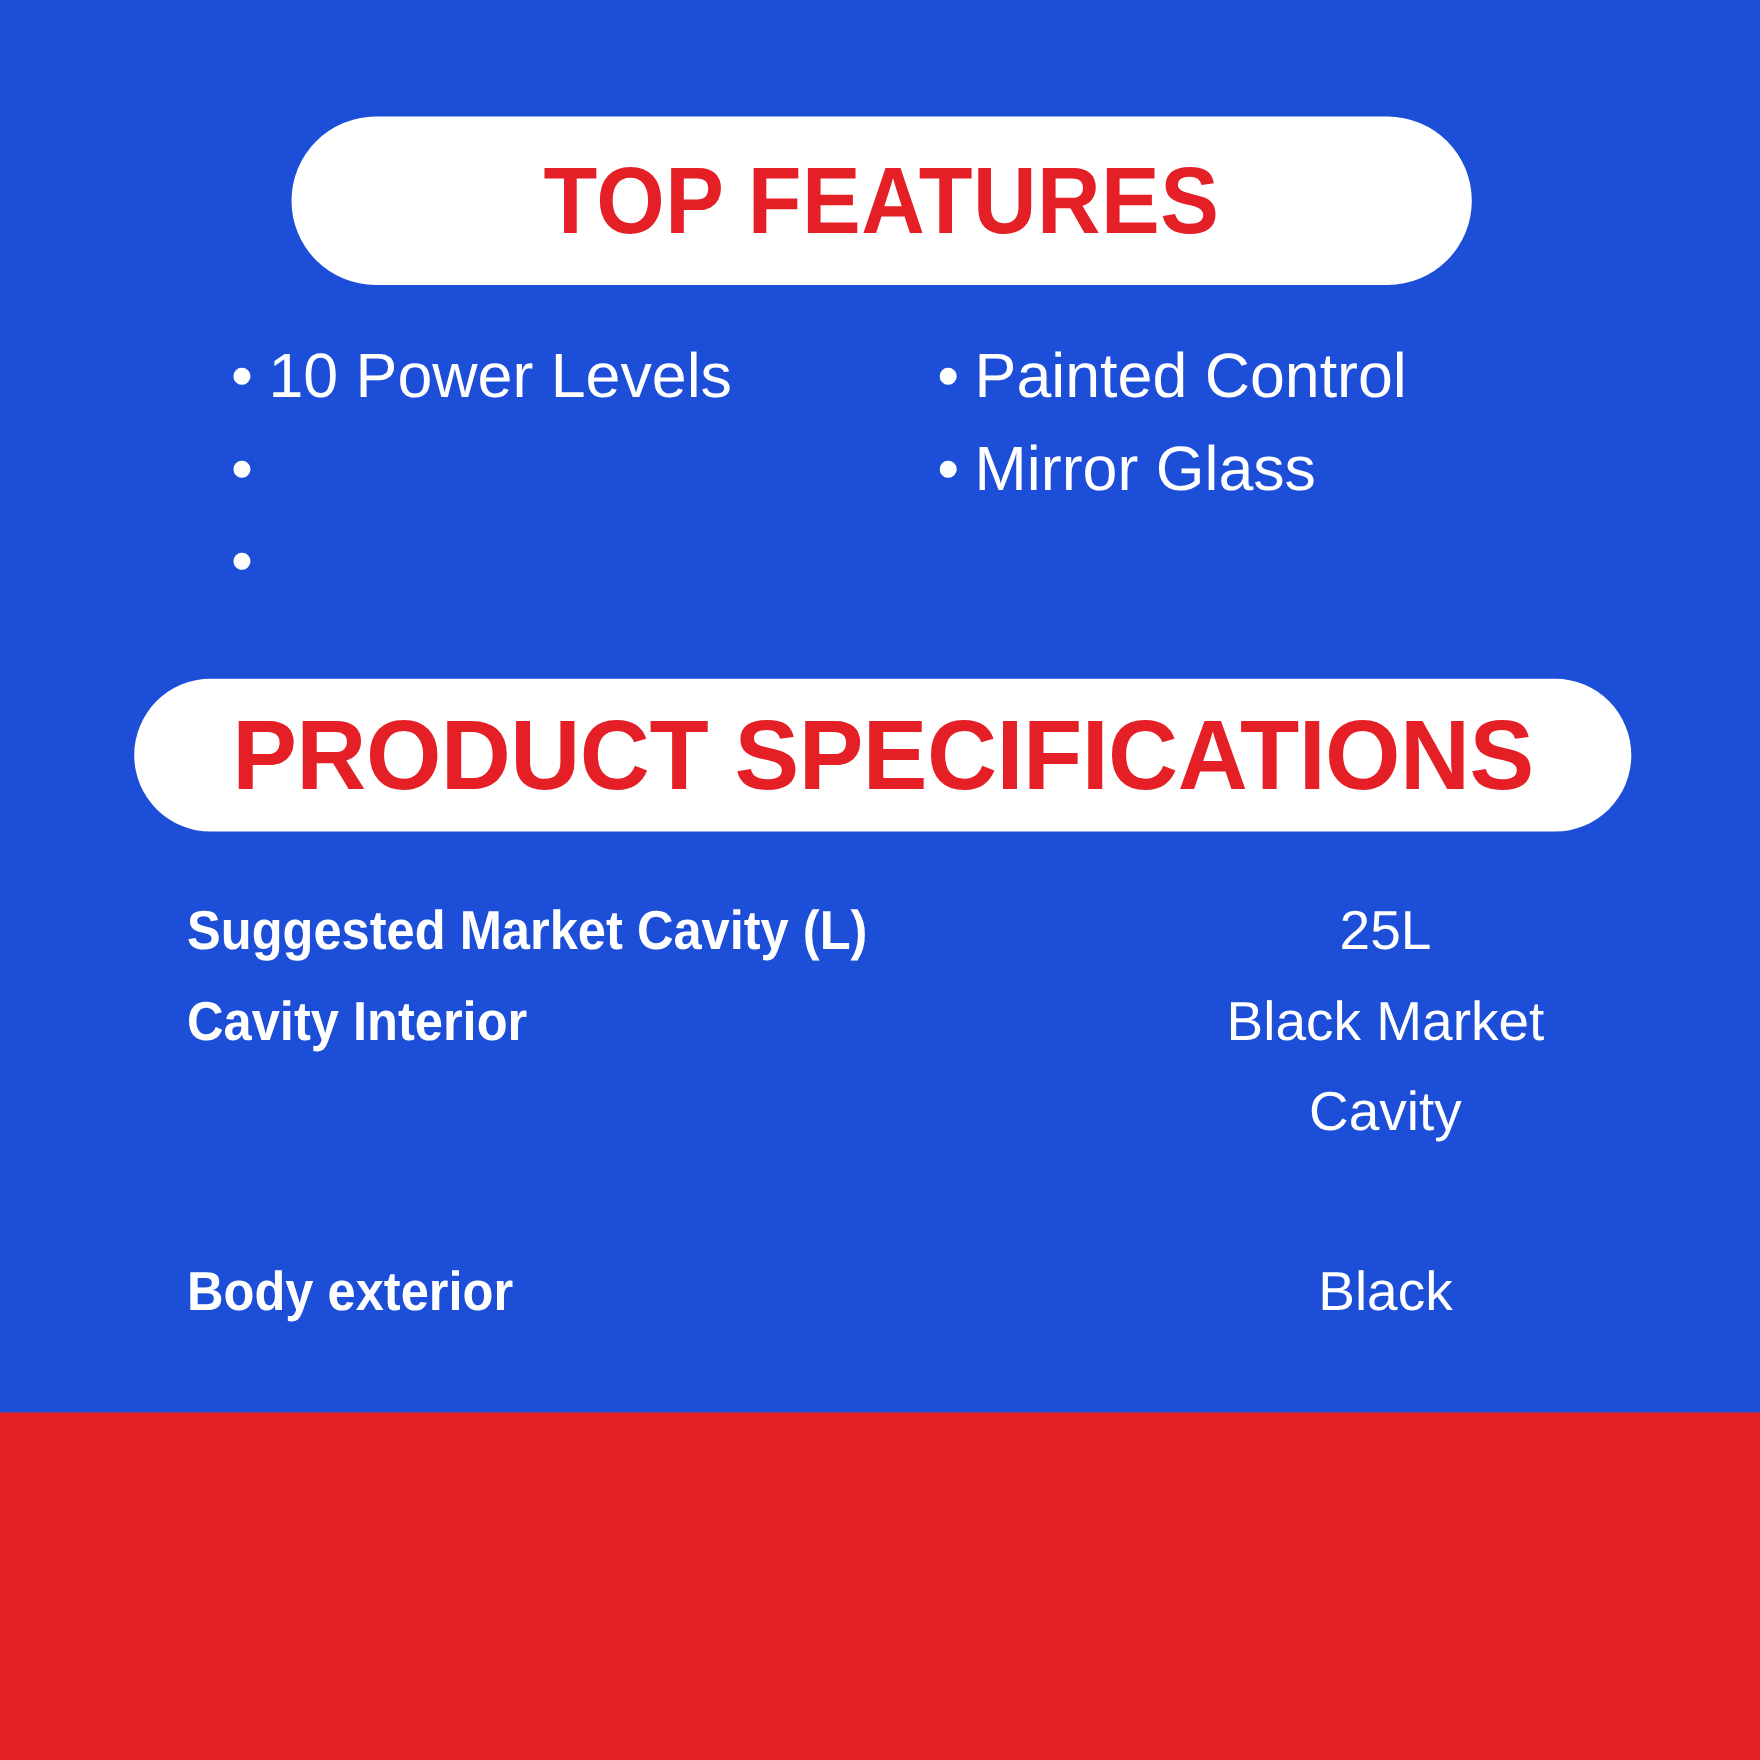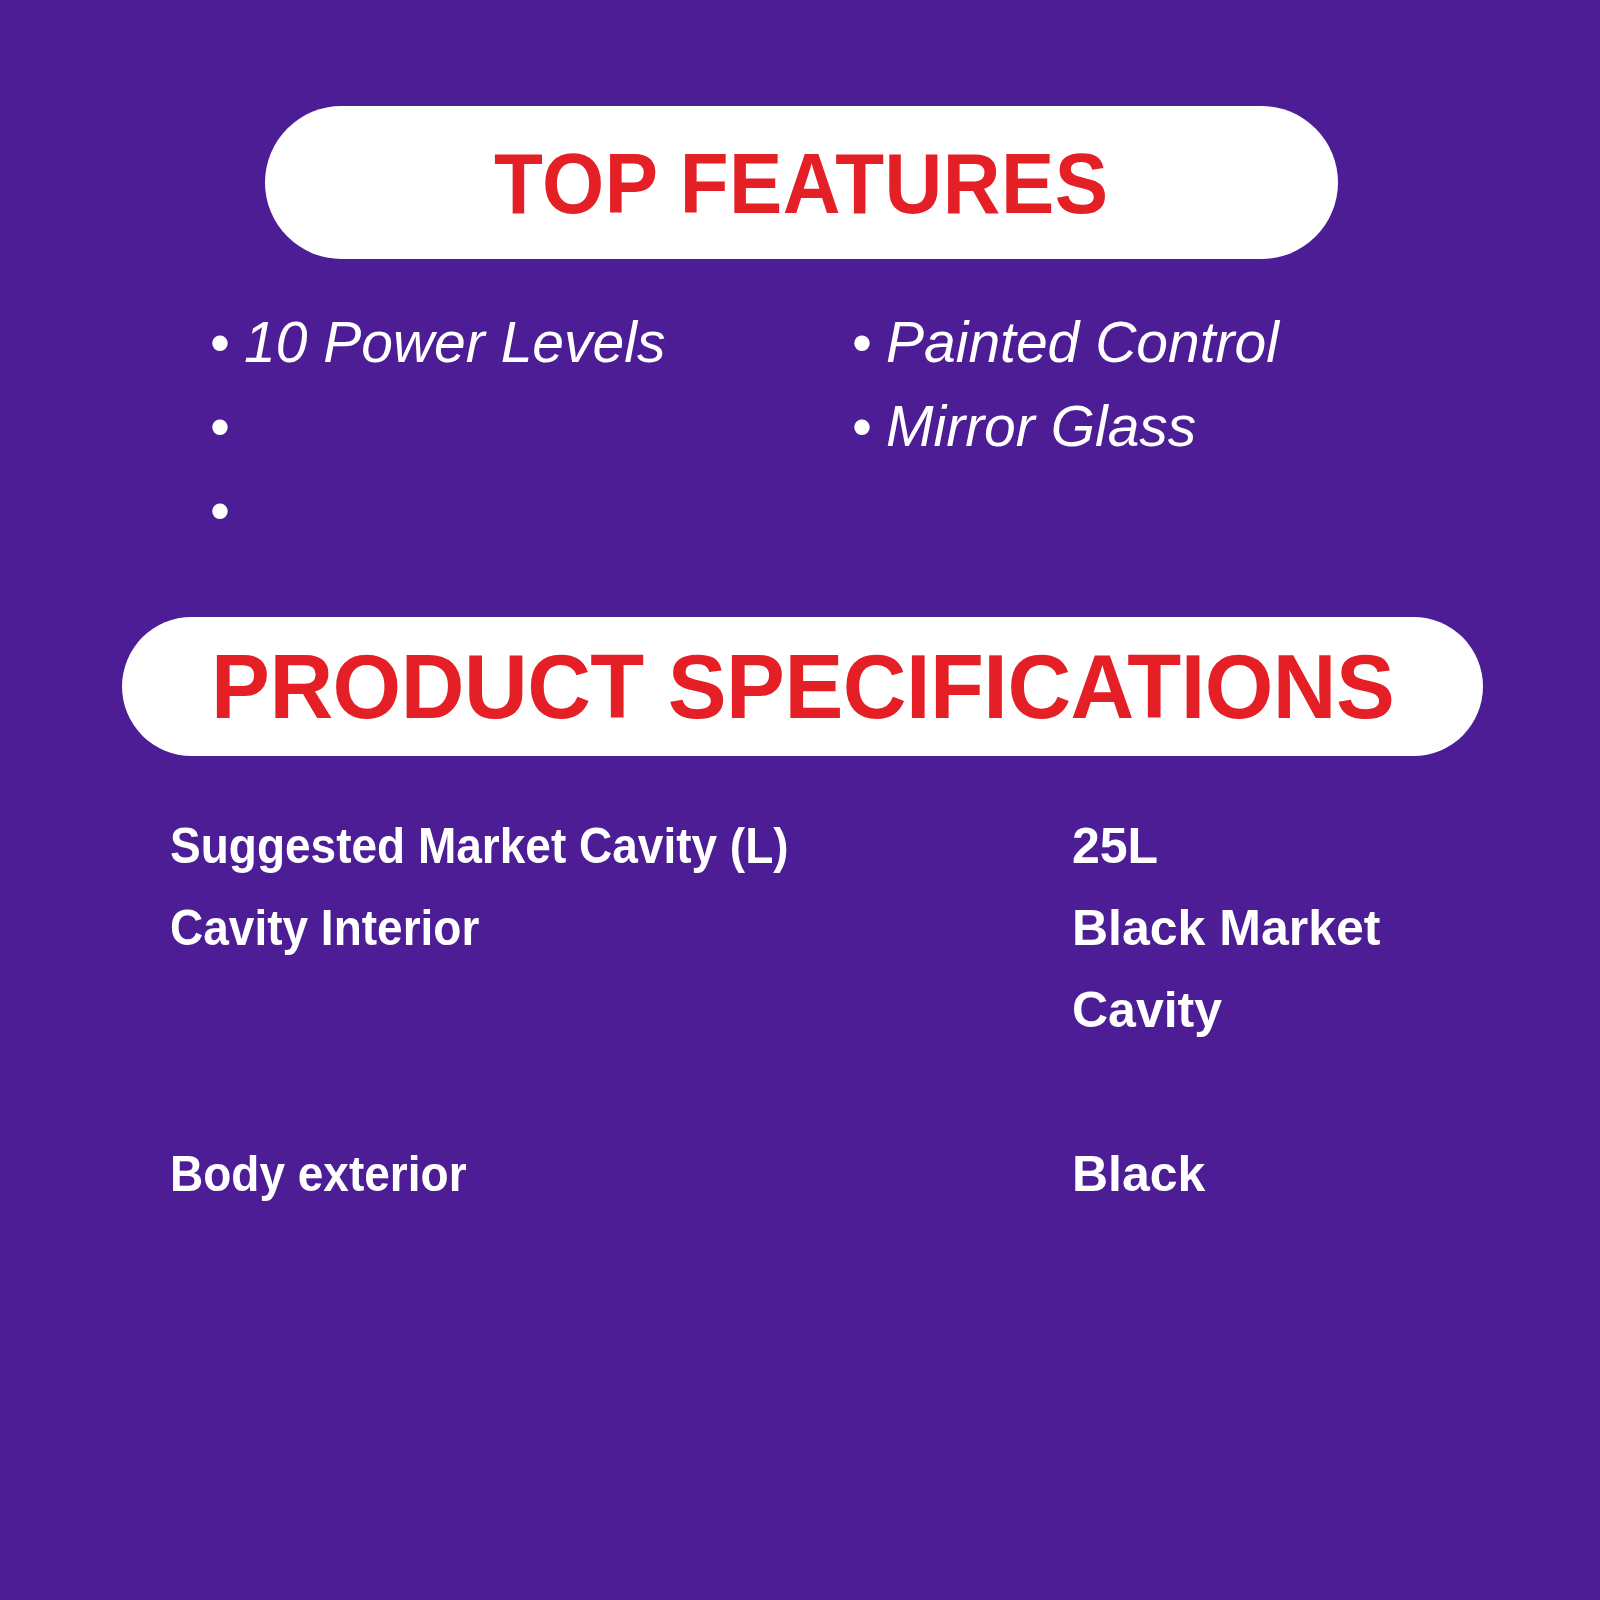--- a/index.html
+++ b/index.html
@@ -14,22 +14,22 @@
     font-family: "Liberation Sans", "DejaVu Sans", sans-serif;
     overflow: hidden;
     position: relative;
     -webkit-font-smoothing: antialiased;
   }
 
   .page {
     position: absolute;
     inset: 0;
     width: 1600px;
-    height: 1600px;
-    background: #4c1d95;
+    height: 1284px;
+    background: #1d4ed8;
   }
 
   
   .pill {
     position: absolute;
     background: #ffffff;
     border-radius: 999px;
     display: flex;
     align-items: center;
     justify-content: center;
@@ -102,21 +102,20 @@
   .feature-bullet {
     width: 34px;
     flex: 0 0 34px;
     color: #ffffff;
     font-size: 57px;
     line-height: 84px;
   }
 
   .feature-label {
     color: #ffffff;
-    font-style: italic;
   }
 
   
   .specs {
     position: absolute;
     left: 170px;
     top: 805px;
     width: 1320px;
   }
 
@@ -134,24 +133,25 @@
     font-size: 50px;
     line-height: 82px;
     transform: scaleX(0.92);
     transform-origin: left center;
     white-space: nowrap;
   }
 
   .spec-value {
     flex: 1 1 auto;
     color: #ffffff;
-    font-weight: 700;
+    font-weight: 400;
     font-size: 50px;
     line-height: 82px;
     max-width: 375px;
+    text-align: center;
   }
 
   .spec-gap {
     height: 82px;
   }
 </style>
 </head>
 <body>
 
 <div class="page">

